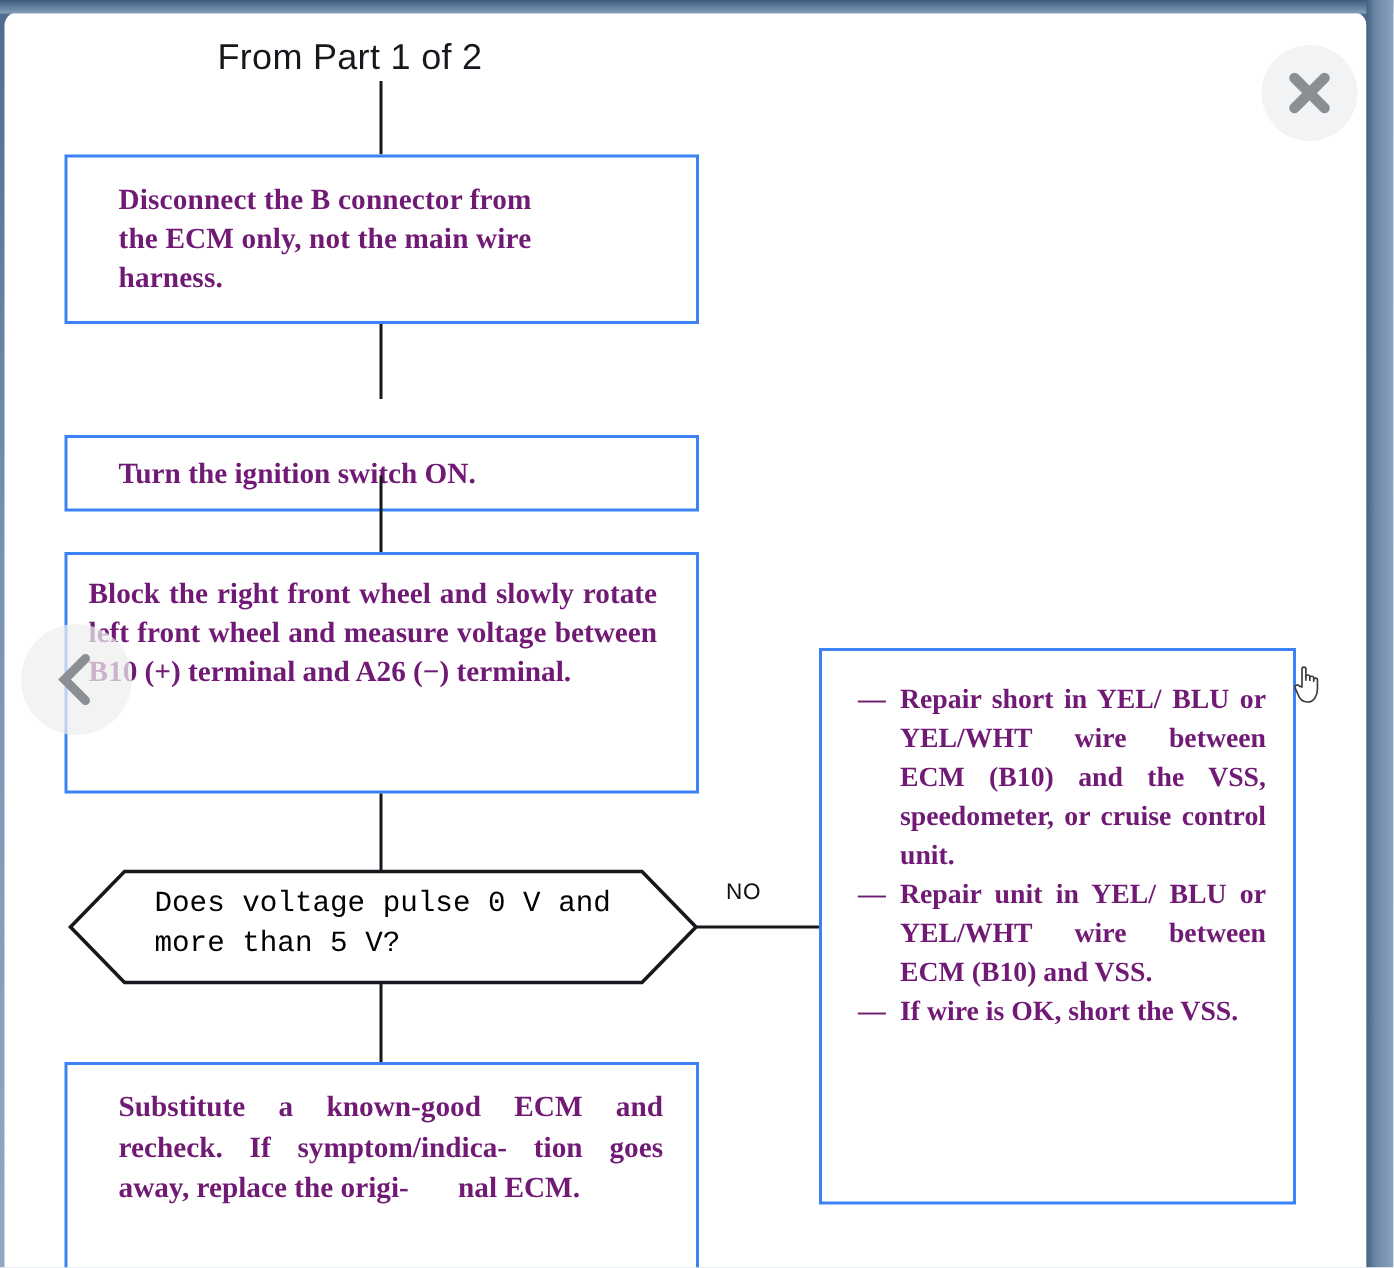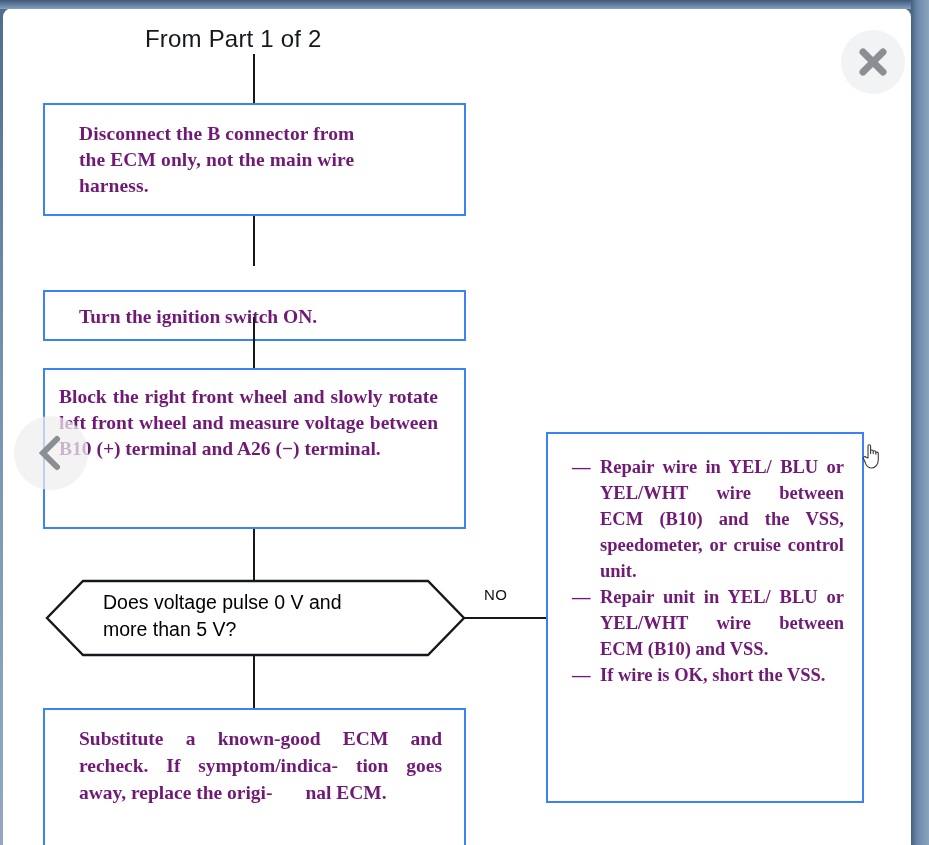--- a/index.html
+++ b/index.html
@@ -163,21 +163,21 @@
   #hex-decision .hextext {
     position: absolute;
     left: 58px;
     top: 10px;
     width: 330px;
     font-size: 19.5px;
     font-weight: 400;
     line-height: 27px;
     color: #000;
     white-space: pre-line;
-    font-family: Liberation Sans, sans-serif;
+    font-family: Liberation Mono, monospace;
   }
 
   
   .conn {
     position: absolute;
     background: #15181c;
   }
   .conn.v { width: 2px; }
   .conn.h { height: 2px; }
 
@@ -296,21 +296,21 @@
       <div class="conn v" style="left:250px; top:648px; height:52px;"></div>
       <div class="edge-label" id="label-yes">YES</div>
 
       <div class="node" id="box-substitute">
         <div class="txt"><span>Substitute a known-good ECM</span> <span>and recheck. If symptom/indica-</span> <span>tion goes away, replace the origi-</span> <span class="lastline">nal ECM.</span></div>
       </div>
 
       <div class="node" id="box-repair">
         <ul class="repair-list">
           <li class="repair-item">
-            <span class="dash">—</span><span>Repair wire in YEL/</span> <span>BLU or YEL/WHT</span> <span>wire between ECM</span> <span>(B10) and the VSS,</span> <span>speedometer, or</span> <span class="lastline">cruise control unit.</span>
+            <span class="dash">—</span><span>Repair short in YEL/</span> <span>BLU or YEL/WHT</span> <span>wire between ECM</span> <span>(B10) and the VSS,</span> <span>speedometer, or</span> <span class="lastline">cruise control unit.</span>
           </li>
           <li class="repair-item">
             <span class="dash">—</span><span>Repair unit in YEL/</span> <span>BLU or YEL/WHT</span> <span>wire between ECM</span> <span class="lastline">(B10) and VSS.</span>
           </li>
           <li class="repair-item">
             <span class="dash">—</span><span>If wire is OK, short the</span> <span class="lastline">VSS.</span>
           </li>
         </ul>
       </div>
 

